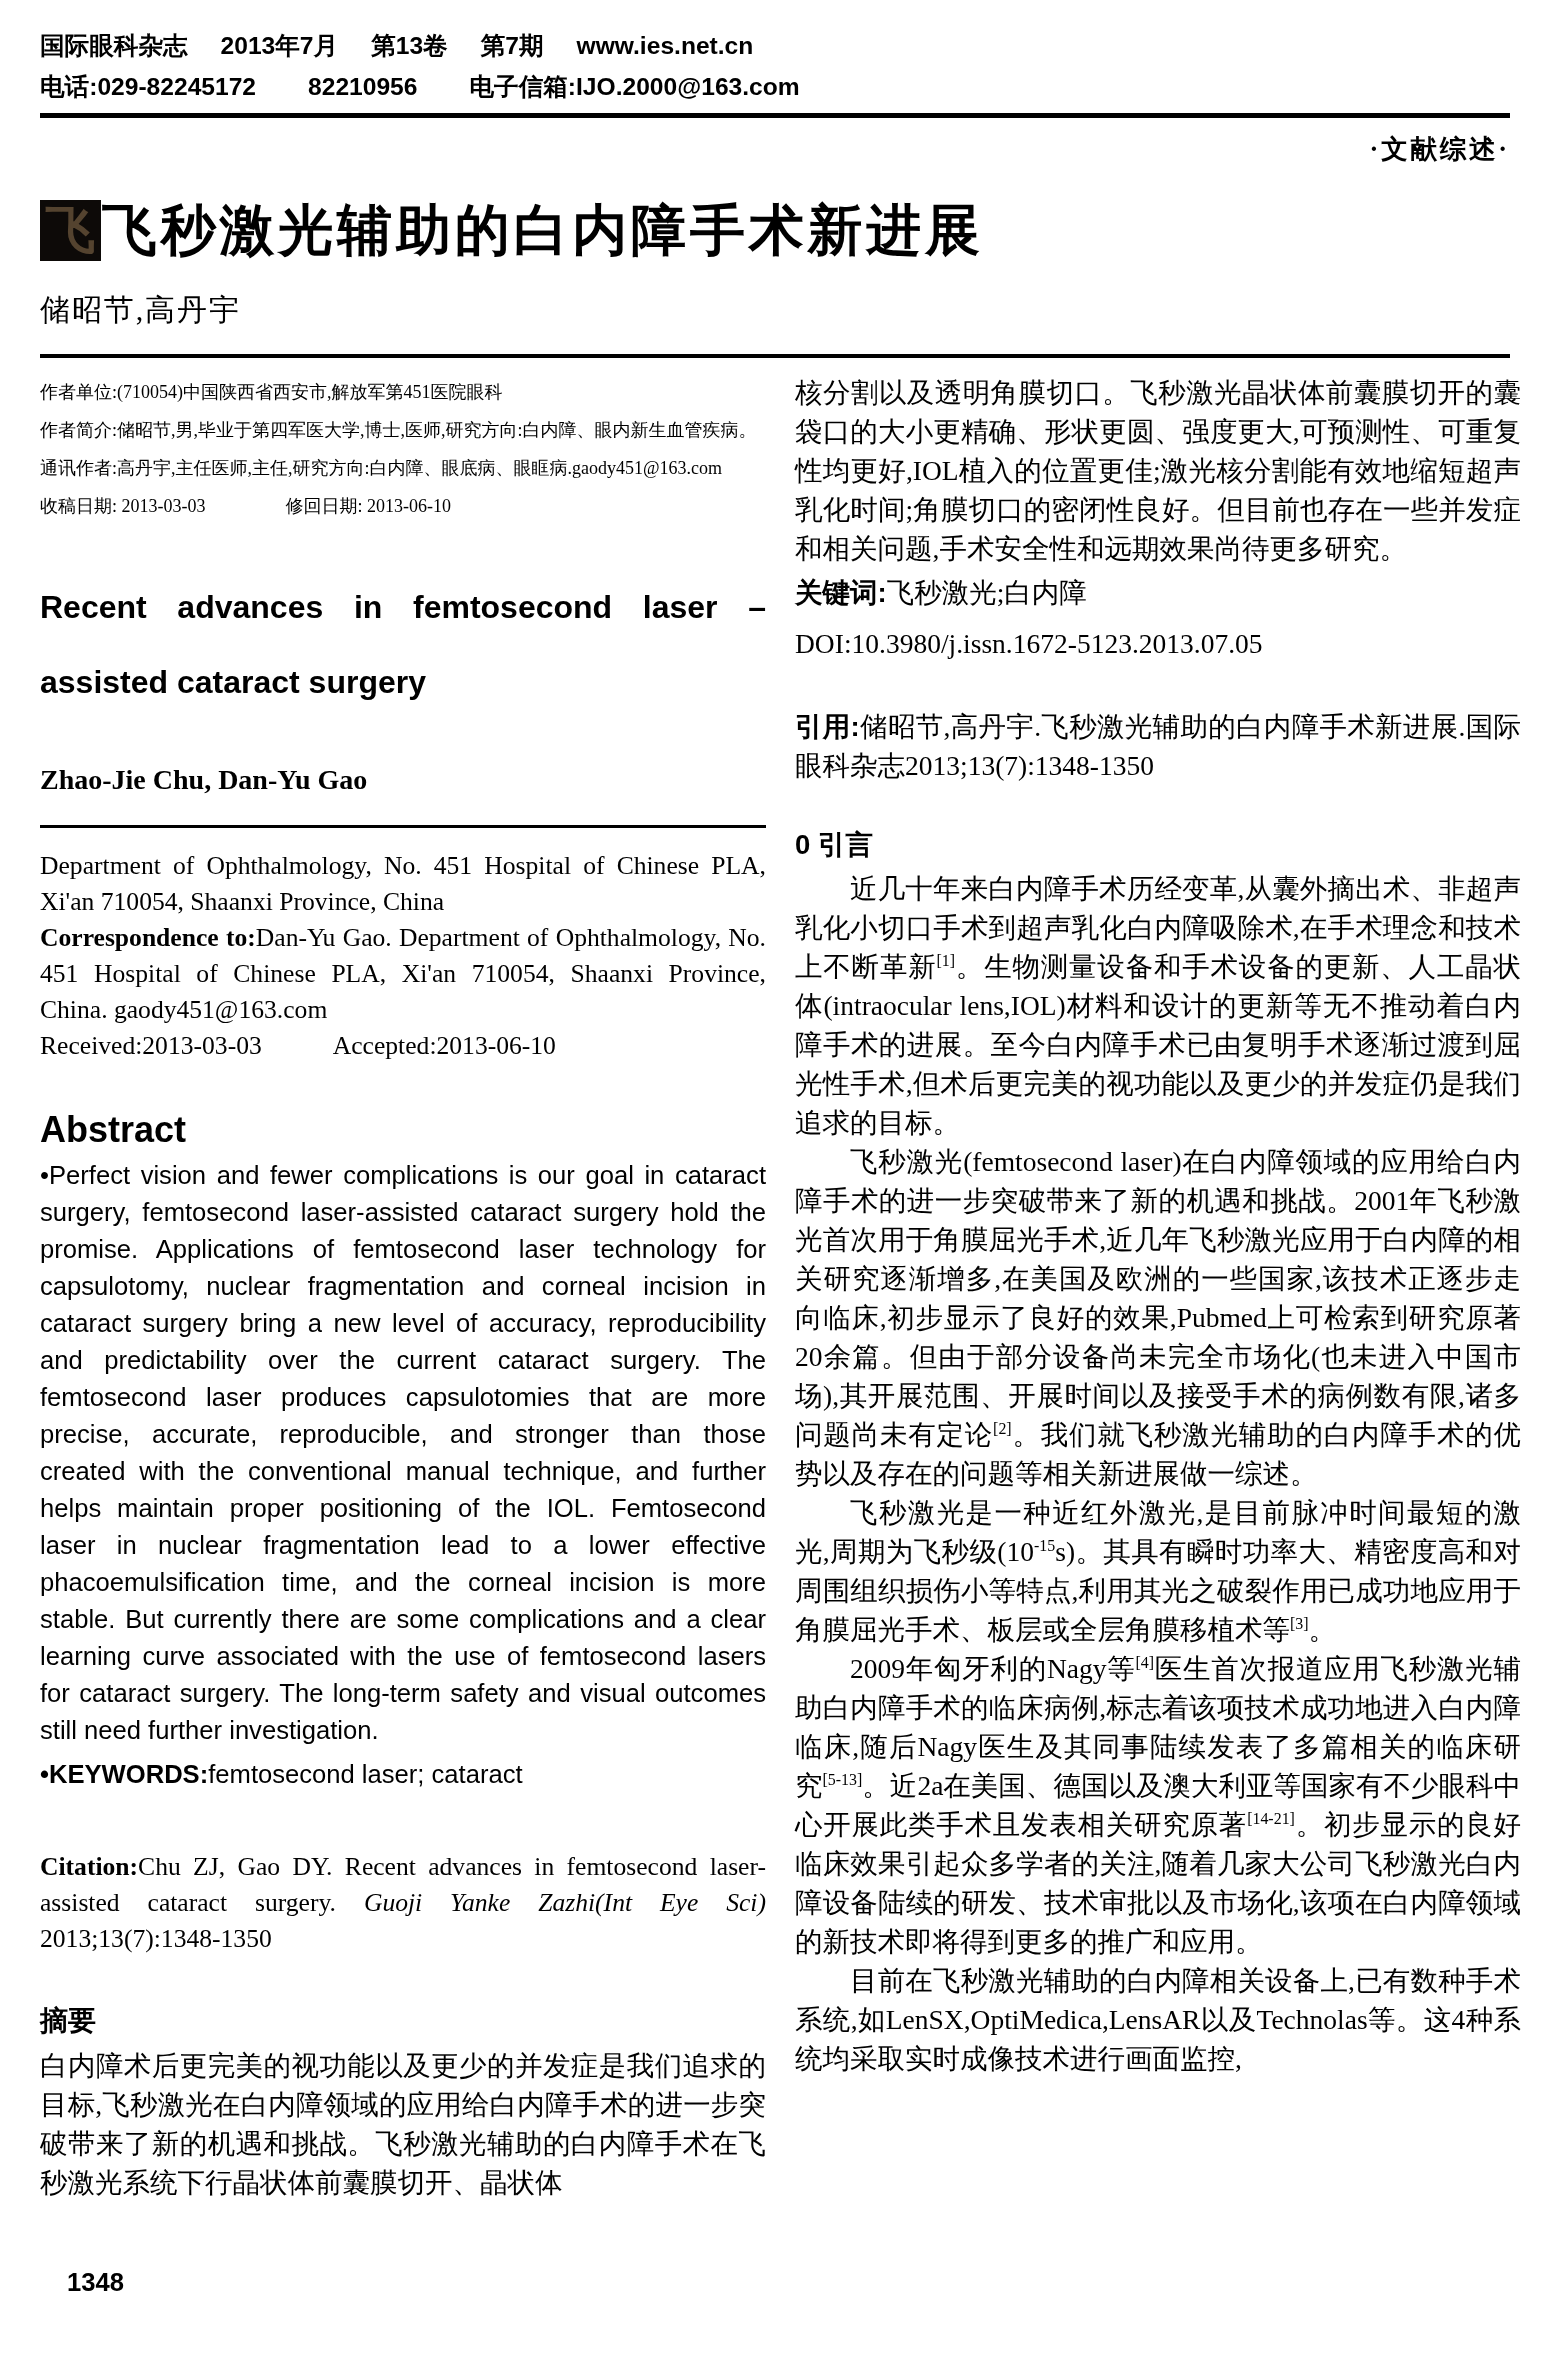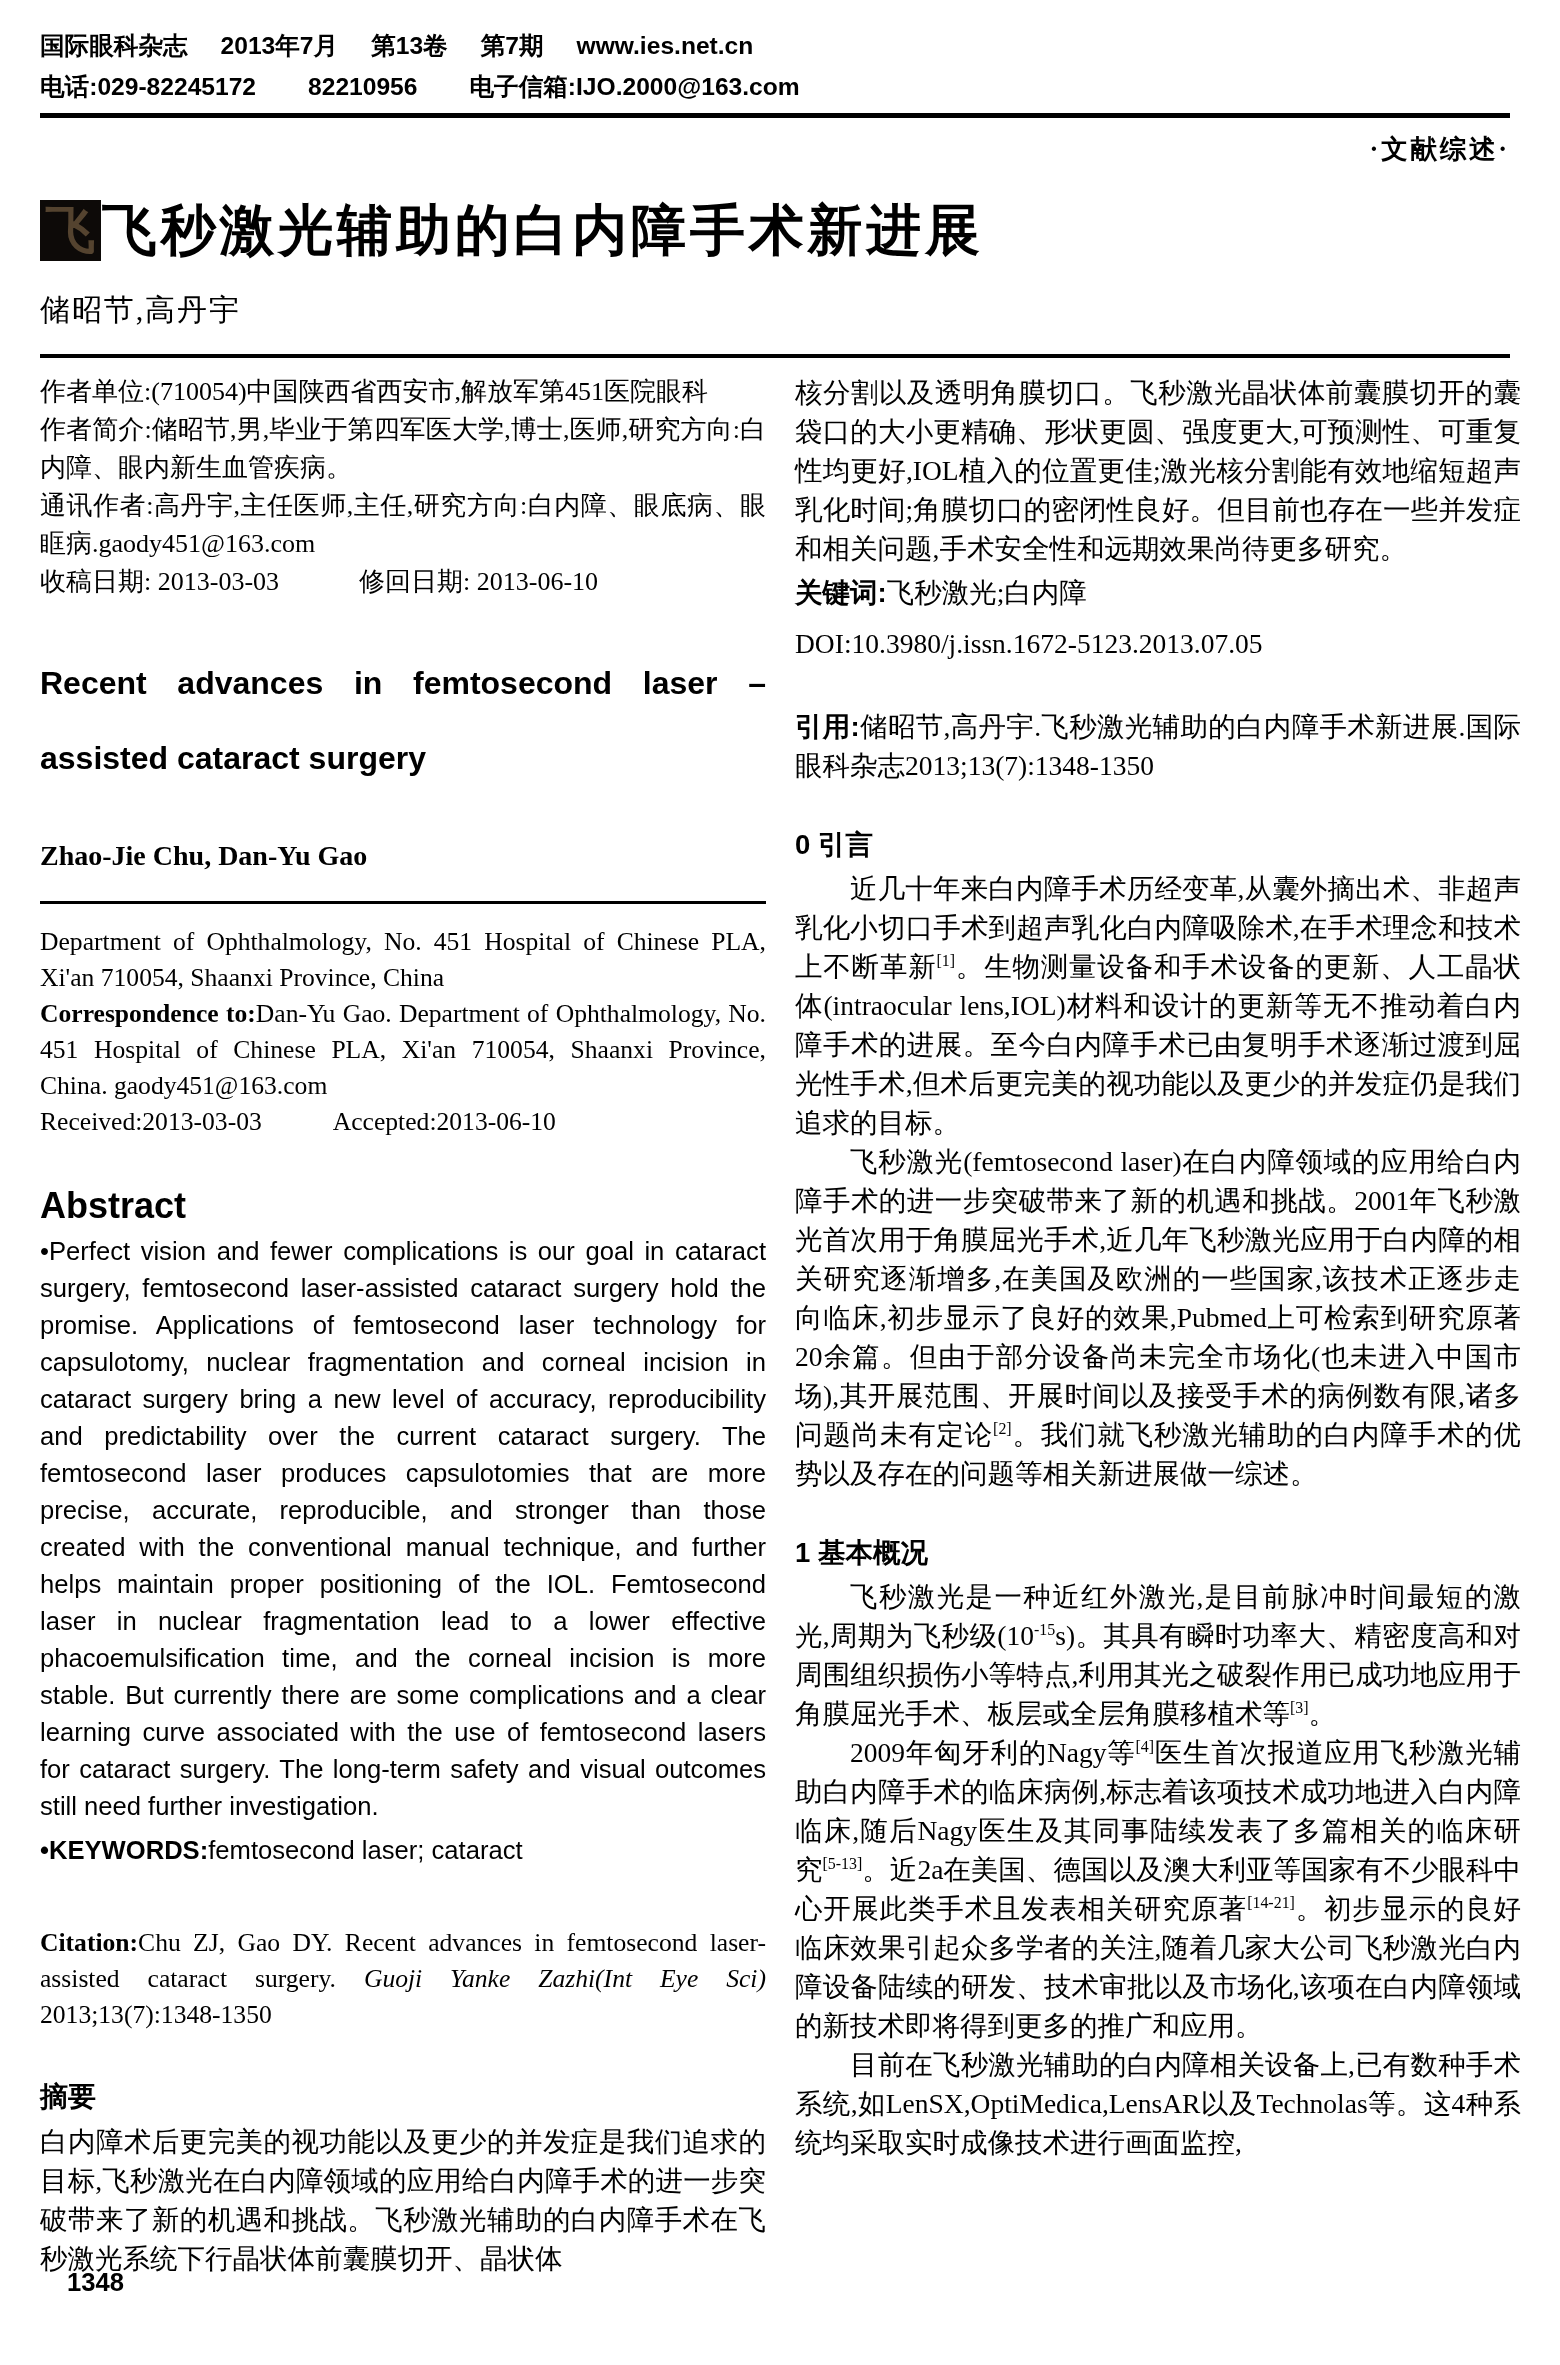--- a/index.html
+++ b/index.html
@@ -16,21 +16,21 @@
   .dropcap{width:61px;height:61px;background:var(--dropcap-bg,#0d0a08);color:var(--dropcap-fg,#54432f);
     font-family:"Liberation Sans",sans-serif;font-weight:700;font-size:50px;line-height:61px;text-align:center;flex:0 0 auto;}
   .title-rest{margin:0 0 0 0.9px;font-family:"Liberation Sans",sans-serif;font-weight:700;font-size:55px;letter-spacing:3.8px;line-height:61px;}
   .authors-cn{margin-top:30px;font-size:30px;letter-spacing:1.9px;line-height:38px;}
   .rule-mid{height:4.7px;background:#000;margin-top:24.6px;}
   
   .cols{display:flex;column-gap:29px;margin-top:15px;}
   .col{width:726px;flex:0 0 auto;}
   
   .cjk{font-size:27.5px;line-height:39px;text-align:justify;}
-  .cjk-sm{font-size:26px;line-height:38px;text-align:justify;}
+  .cjk-sm{font-size:18px;line-height:38px;text-align:justify;}
   .indent{text-indent:2em;}
   .hei{font-family:"Liberation Sans",sans-serif;font-weight:700;}
   .serif-en{font-size:25.6px;line-height:36px;text-align:justify;}
   .sans-en{font-family:"Liberation Sans",sans-serif;font-size:25.6px;line-height:37px;text-align:justify;}
   .dates span.gap{margin-left:80px;}
   .dates2 span.gap2{margin-left:71px;}
   .title-en{margin:45px 0 0 0;font-family:"Liberation Sans",sans-serif;font-weight:700;font-size:32px;line-height:75px;}
   .jlast{text-align:justify;text-align-last:justify;}
   .authors-en{margin-top:41px;font-weight:700;font-size:28px;line-height:38px;}
   .rule-thin{height:2.8px;background:#000;margin-top:25.6px;margin-bottom:20px;}
@@ -119,21 +119,20 @@
       <div class="cjk doi">DOI:10.3980/j.issn.1672-5123.2013.07.05</div>
 
       <div class="cjk citecn">
         <b class="hei">引用:</b><span>储昭节,高丹宇.飞秒激光辅助的白内障手术新进展.国际眼科杂志2013;13(7):1348-1350</span>
       </div>
 
       <h3 class="sec-head">0 引言</h3>
       <div class="cjk indent">近几十年来白内障手术历经变革,从囊外摘出术、非超声乳化小切口手术到超声乳化白内障吸除术,在手术理念和技术上不断革新<sup>[1]</sup>。生物测量设备和手术设备的更新、人工晶状体(intraocular lens,IOL)材料和设计的更新等无不推动着白内障手术的进展。至今白内障手术已由复明手术逐渐过渡到屈光性手术,但术后更完美的视功能以及更少的并发症仍是我们追求的目标。</div>
       <div class="cjk indent">飞秒激光(femtosecond laser)在白内障领域的应用给白内障手术的进一步突破带来了新的机遇和挑战。2001年飞秒激光首次用于角膜屈光手术,近几年飞秒激光应用于白内障的相关研究逐渐增多,在美国及欧洲的一些国家,该技术正逐步走向临床,初步显示了良好的效果,Pubmed上可检索到研究原著20余篇。但由于部分设备尚未完全市场化(也未进入中国市场),其开展范围、开展时间以及接受手术的病例数有限,诸多问题尚未有定论<sup>[2]</sup>。我们就飞秒激光辅助的白内障手术的优势以及存在的问题等相关新进展做一综述。</div>
 
-      <h3 class="sec-head">1 基本概况</h3>
       <div class="cjk indent">飞秒激光是一种近红外激光,是目前脉冲时间最短的激光,周期为飞秒级(10<sup>-15</sup>s)。其具有瞬时功率大、精密度高和对周围组织损伤小等特点,利用其光之破裂作用已成功地应用于角膜屈光手术、板层或全层角膜移植术等<sup>[3]</sup>。</div>
       <div class="cjk indent">2009年匈牙利的Nagy等<sup>[4]</sup>医生首次报道应用飞秒激光辅助白内障手术的临床病例,标志着该项技术成功地进入白内障临床,随后Nagy医生及其同事陆续发表了多篇相关的临床研究<sup>[5-13]</sup>。近2a在美国、德国以及澳大利亚等国家有不少眼科中心开展此类手术且发表相关研究原著<sup>[14-21]</sup>。初步显示的良好临床效果引起众多学者的关注,随着几家大公司飞秒激光白内障设备陆续的研发、技术审批以及市场化,该项在白内障领域的新技术即将得到更多的推广和应用。</div>
       <div class="cjk indent">目前在飞秒激光辅助的白内障相关设备上,已有数种手术系统,如LenSX,OptiMedica,LensAR以及Technolas等。这4种系统均采取实时成像技术进行画面监控,</div>
     </div>
 
   </div>
 
   <div class="pageno">1348</div>
 
 </div>

